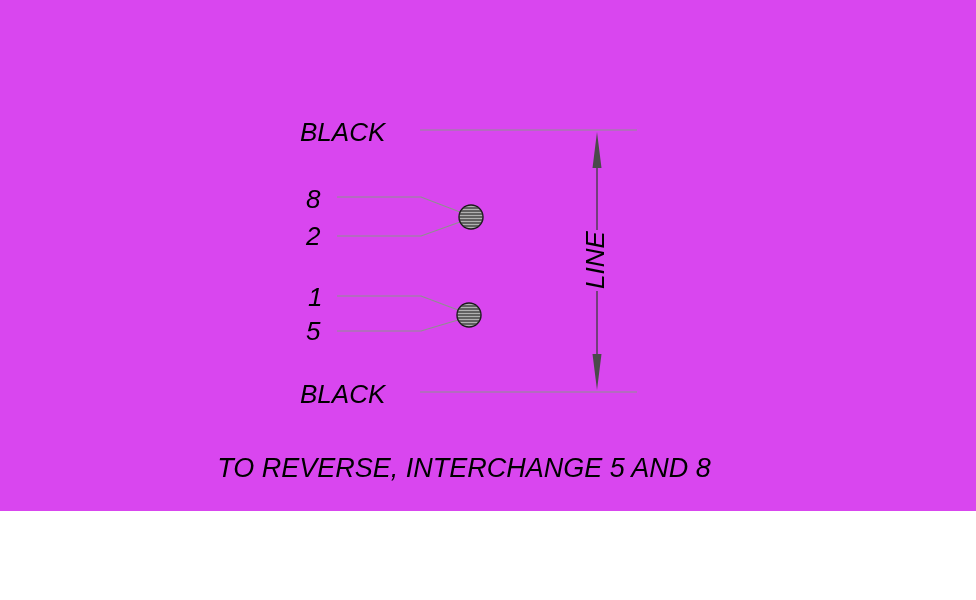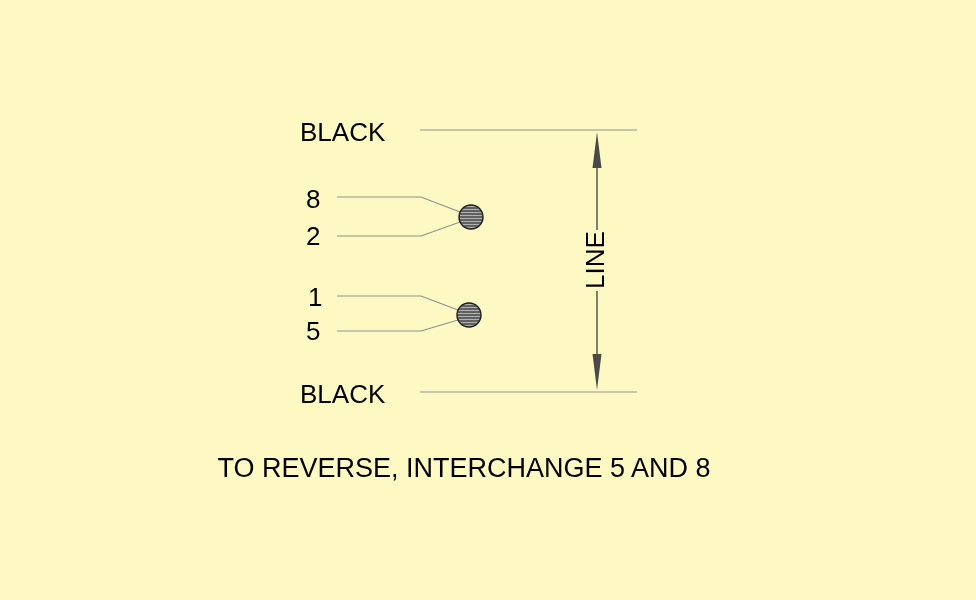--- a/index.html
+++ b/index.html
@@ -3,24 +3,25 @@
 <meta charset="utf-8">
 <style>
   html, body {
     margin: 0;
     padding: 0;
     background: #ffffff;
   }
   .canvas {
     position: relative;
     width: 976px;
-    height: 600px;
-    background: #fef9c3;
+    height: 511px;
+    background: #d946ef;
     overflow: hidden;
     font-family: "Liberation Sans", sans-serif;
+    font-style: italic;
   }
   svg text {
     font-family: "Liberation Sans", sans-serif;
     fill: #000000;
   }
   .lbl      { font-size: 26px; }
   .caption  { font-size: 27px; }
   .dim-lbl  { font-size: 26px; }
 </style>
 </head>

